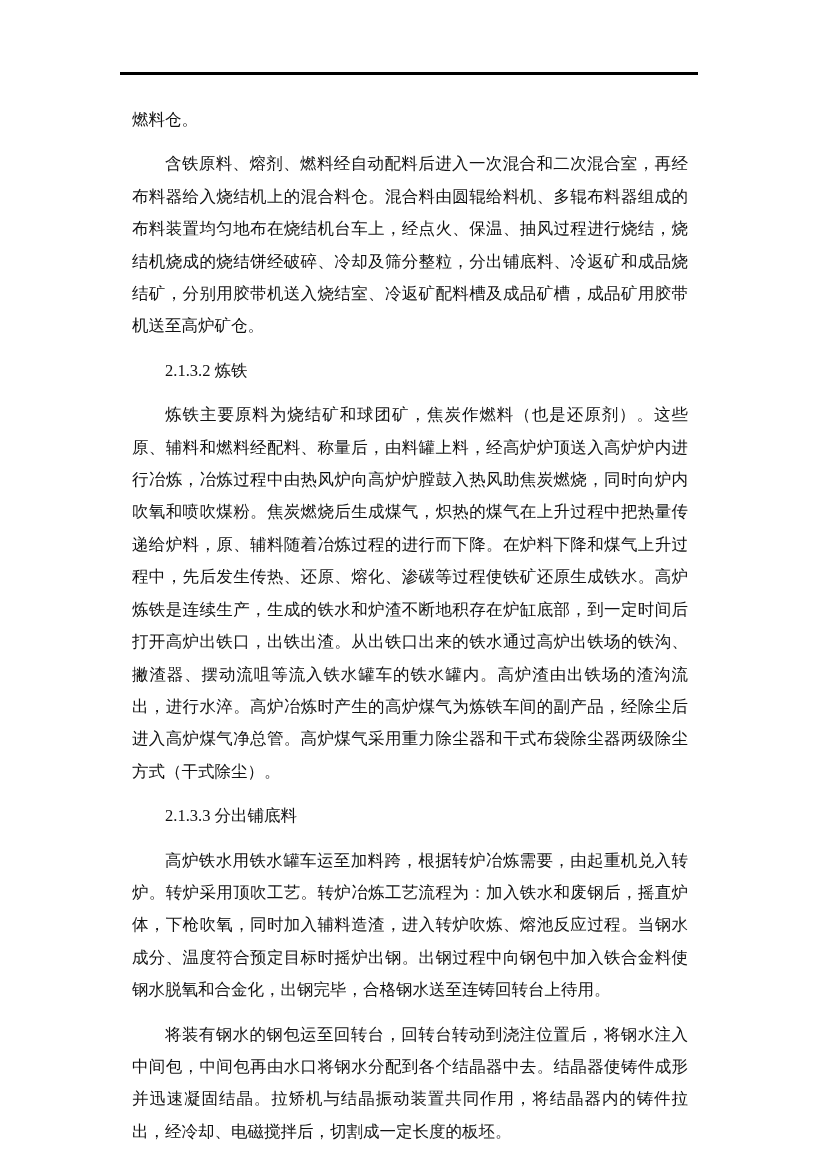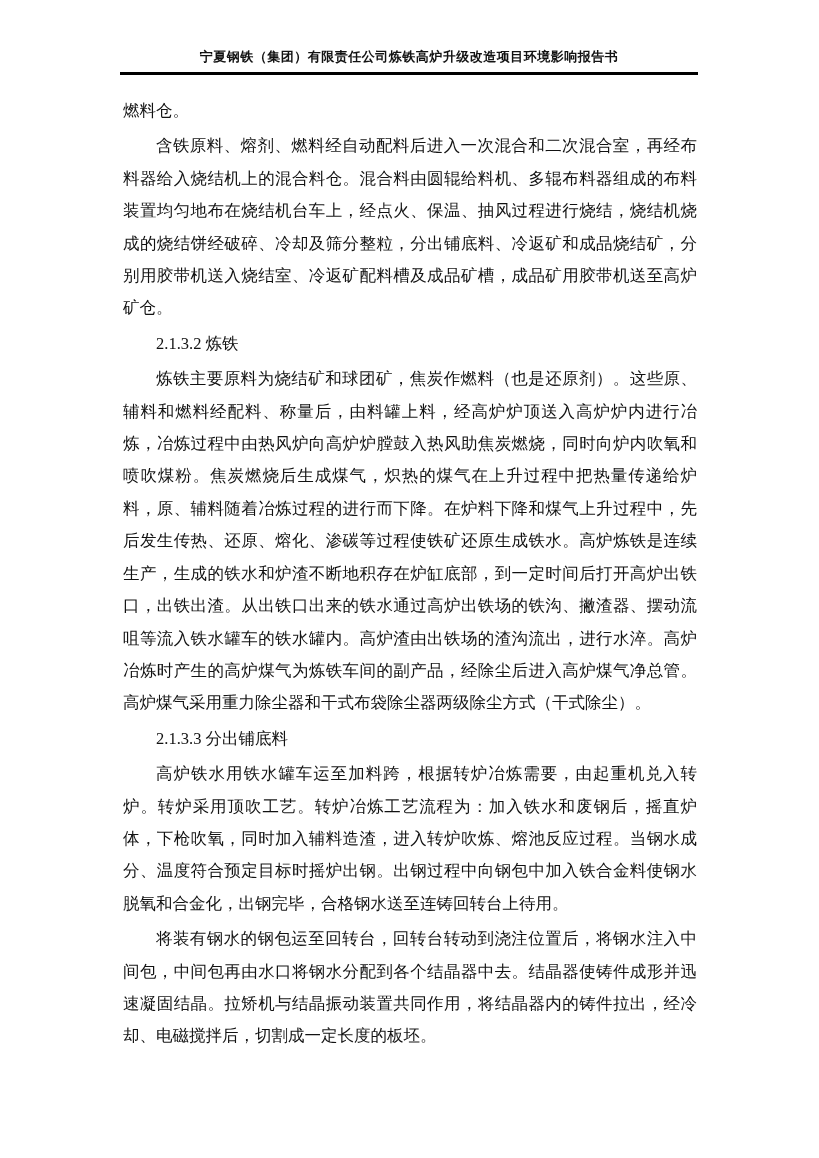--- a/index.html
+++ b/index.html
@@ -49,41 +49,40 @@
   .body-text {
     position: absolute;
     left: 120px;
     top: 92px;
     width: 580px;
     z-index: 1;
     font-size: 16.5px;
     line-height: 32.4px;
     text-align: justify;
   }
-  .body-text p { margin: 3px; }
+  .body-text p { margin: 12px; }
   .para, .heading { text-indent: 2em; }
   .cont { text-indent: 0; }
   .page-number {
     position: absolute;
     top: 1070px;
     left: 0;
     width: 100%;
     z-index: 1;
     text-align: center;
     font-size: 14px;
     font-weight: bold;
   }
 </style>
 </head>
 <body>
 
 <div class="page">
 
 
-  <div class="header-title">宁夏钢铁（集团）有限责任公司炼铁高炉升级改造项目环境影响报告书</div>
 
   <div class="header-rule"></div>
 
   <div class="body-text">
     <p class="cont">燃料仓。</p>
     <p class="para">含铁原料、熔剂、燃料经自动配料后进入一次混合和二次混合室，再经布料器给入烧结机上的混合料仓。混合料由圆辊给料机、多辊布料器组成的布料装置均匀地布在烧结机台车上，经点火、保温、抽风过程进行烧结，烧结机烧成的烧结饼经破碎、冷却及筛分整粒，分出铺底料、冷返矿和成品烧结矿，分别用胶带机送入烧结室、冷返矿配料槽及成品矿槽，成品矿用胶带机送至高炉矿仓。</p>
     <p class="heading">2.1.3.2 炼铁</p>
     <p class="para">炼铁主要原料为烧结矿和球团矿，焦炭作燃料（也是还原剂）。这些原、辅料和燃料经配料、称量后，由料罐上料，经高炉炉顶送入高炉炉内进行冶炼，冶炼过程中由热风炉向高炉炉膛鼓入热风助焦炭燃烧，同时向炉内吹氧和喷吹煤粉。焦炭燃烧后生成煤气，炽热的煤气在上升过程中把热量传递给炉料，原、辅料随着冶炼过程的进行而下降。在炉料下降和煤气上升过程中，先后发生传热、还原、熔化、渗碳等过程使铁矿还原生成铁水。高炉炼铁是连续生产，生成的铁水和炉渣不断地积存在炉缸底部，到一定时间后打开高炉出铁口，出铁出渣。从出铁口出来的铁水通过高炉出铁场的铁沟、撇渣器、摆动流咀等流入铁水罐车的铁水罐内。高炉渣由出铁场的渣沟流出，进行水淬。高炉冶炼时产生的高炉煤气为炼铁车间的副产品，经除尘后进入高炉煤气净总管。高炉煤气采用重力除尘器和干式布袋除尘器两级除尘方式（干式除尘）。</p>
     <p class="heading">2.1.3.3 分出铺底料</p>
     <p class="para">高炉铁水用铁水罐车运至加料跨，根据转炉冶炼需要，由起重机兑入转炉。转炉采用顶吹工艺。转炉冶炼工艺流程为：加入铁水和废钢后，摇直炉体，下枪吹氧，同时加入辅料造渣，进入转炉吹炼、熔池反应过程。当钢水成分、温度符合预定目标时摇炉出钢。出钢过程中向钢包中加入铁合金料使钢水脱氧和合金化，出钢完毕，合格钢水送至连铸回转台上待用。</p>

